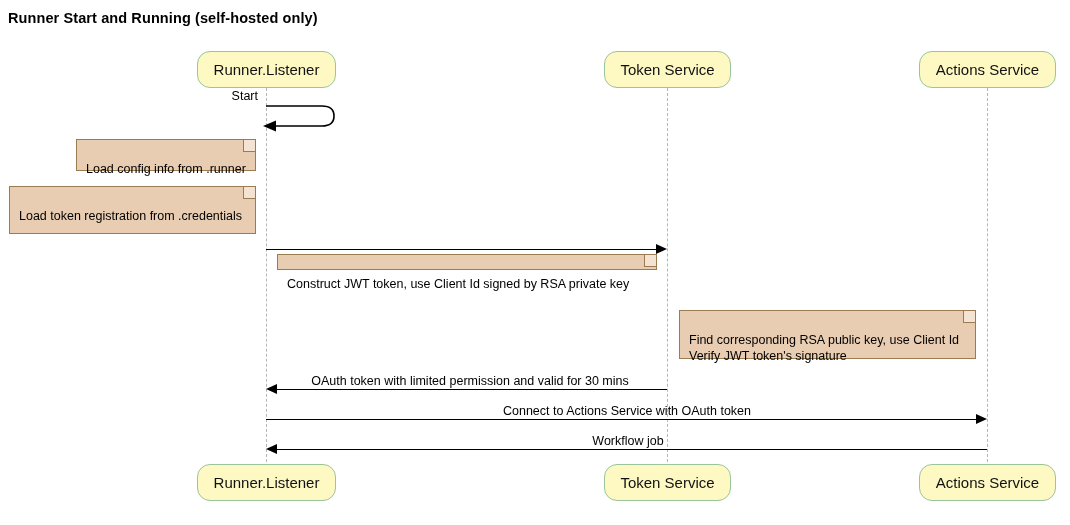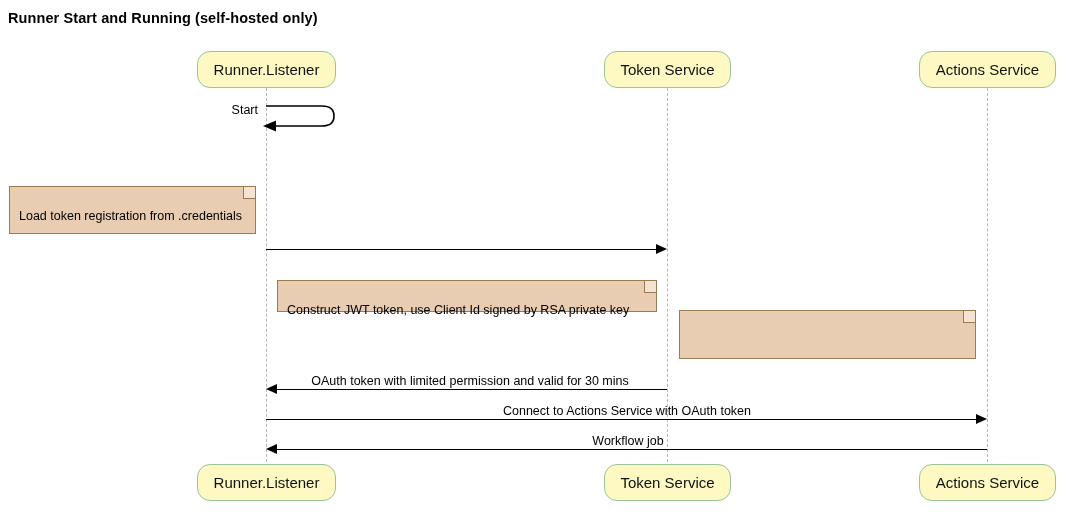--- a/index.html
+++ b/index.html
@@ -134,37 +134,43 @@
   <div class="participant" style="left:919px; top:51px; width:137px; height:37px;">
     <span>Actions Service</span>
   </div>
 
   <div class="self-loop" style="left:260px; top:98px;">
     <svg width="85" height="36" viewBox="0 0 85 36">
       <path d="M 6 8 L 62 8 Q 74 8 74 18 Q 74 28 62 28 L 16 28" fill="none" stroke="#000000" stroke-width="1.6"></path>
       <polygon points="16,22.5 3,28 16,33.5" fill="#000000"></polygon>
     </svg>
   </div>
-  <div class="msg-label rightalign" style="left:168px; top:103px; width:90px;">Start</div>
+  <div class="msg-label rightalign" style="left:168px; top:89px; width:90px;">Start</div>
 
+  <div class="note" style="left:76px; top:139px; width:180px; height:32px;">
+    <span>Load config info from .runner</span>
+    <span class="note-fold"></span>
+  </div>
 
   <div class="note" style="left:9px; top:186px; width:247px; height:48px;">
     <span>Load token registration from .credentials</span>
     <span class="note-fold"></span>
   </div>
 
   <div class="msg-line" style="left:266px; top:249px; width:390px;"></div>
   <div class="arrow-head right" style="left:656px; top:243.5px;"></div>
 
-  <div class="note" style="left:277px; top:280px; width:380px; height:32px;">
+  <div class="note" style="left:277px; top:254px; width:380px; height:16px;">
     <span>Construct JWT token, use Client Id signed by RSA private key</span>
     <span class="note-fold"></span>
   </div>
 
   <div class="note" style="left:679px; top:310px; width:297px; height:49px;">
+    <span>Find corresponding RSA public key, use Client Id
+Verify JWT token's signature</span>
     <span class="note-fold"></span>
   </div>
 
   <div class="msg-line" style="left:277px; top:389px; width:390px;"></div>
   <div class="arrow-head left" style="left:266px; top:383.5px;"></div>
   <div class="msg-label center" style="left:470px; top:374px;">OAuth token with limited permission and valid for 30 mins</div>
 
   <div class="msg-line" style="left:266px; top:419px; width:710px;"></div>
   <div class="arrow-head right" style="left:976px; top:413.5px;"></div>
   <div class="msg-label center" style="left:627px; top:404px;">Connect to Actions Service with OAuth token</div>

